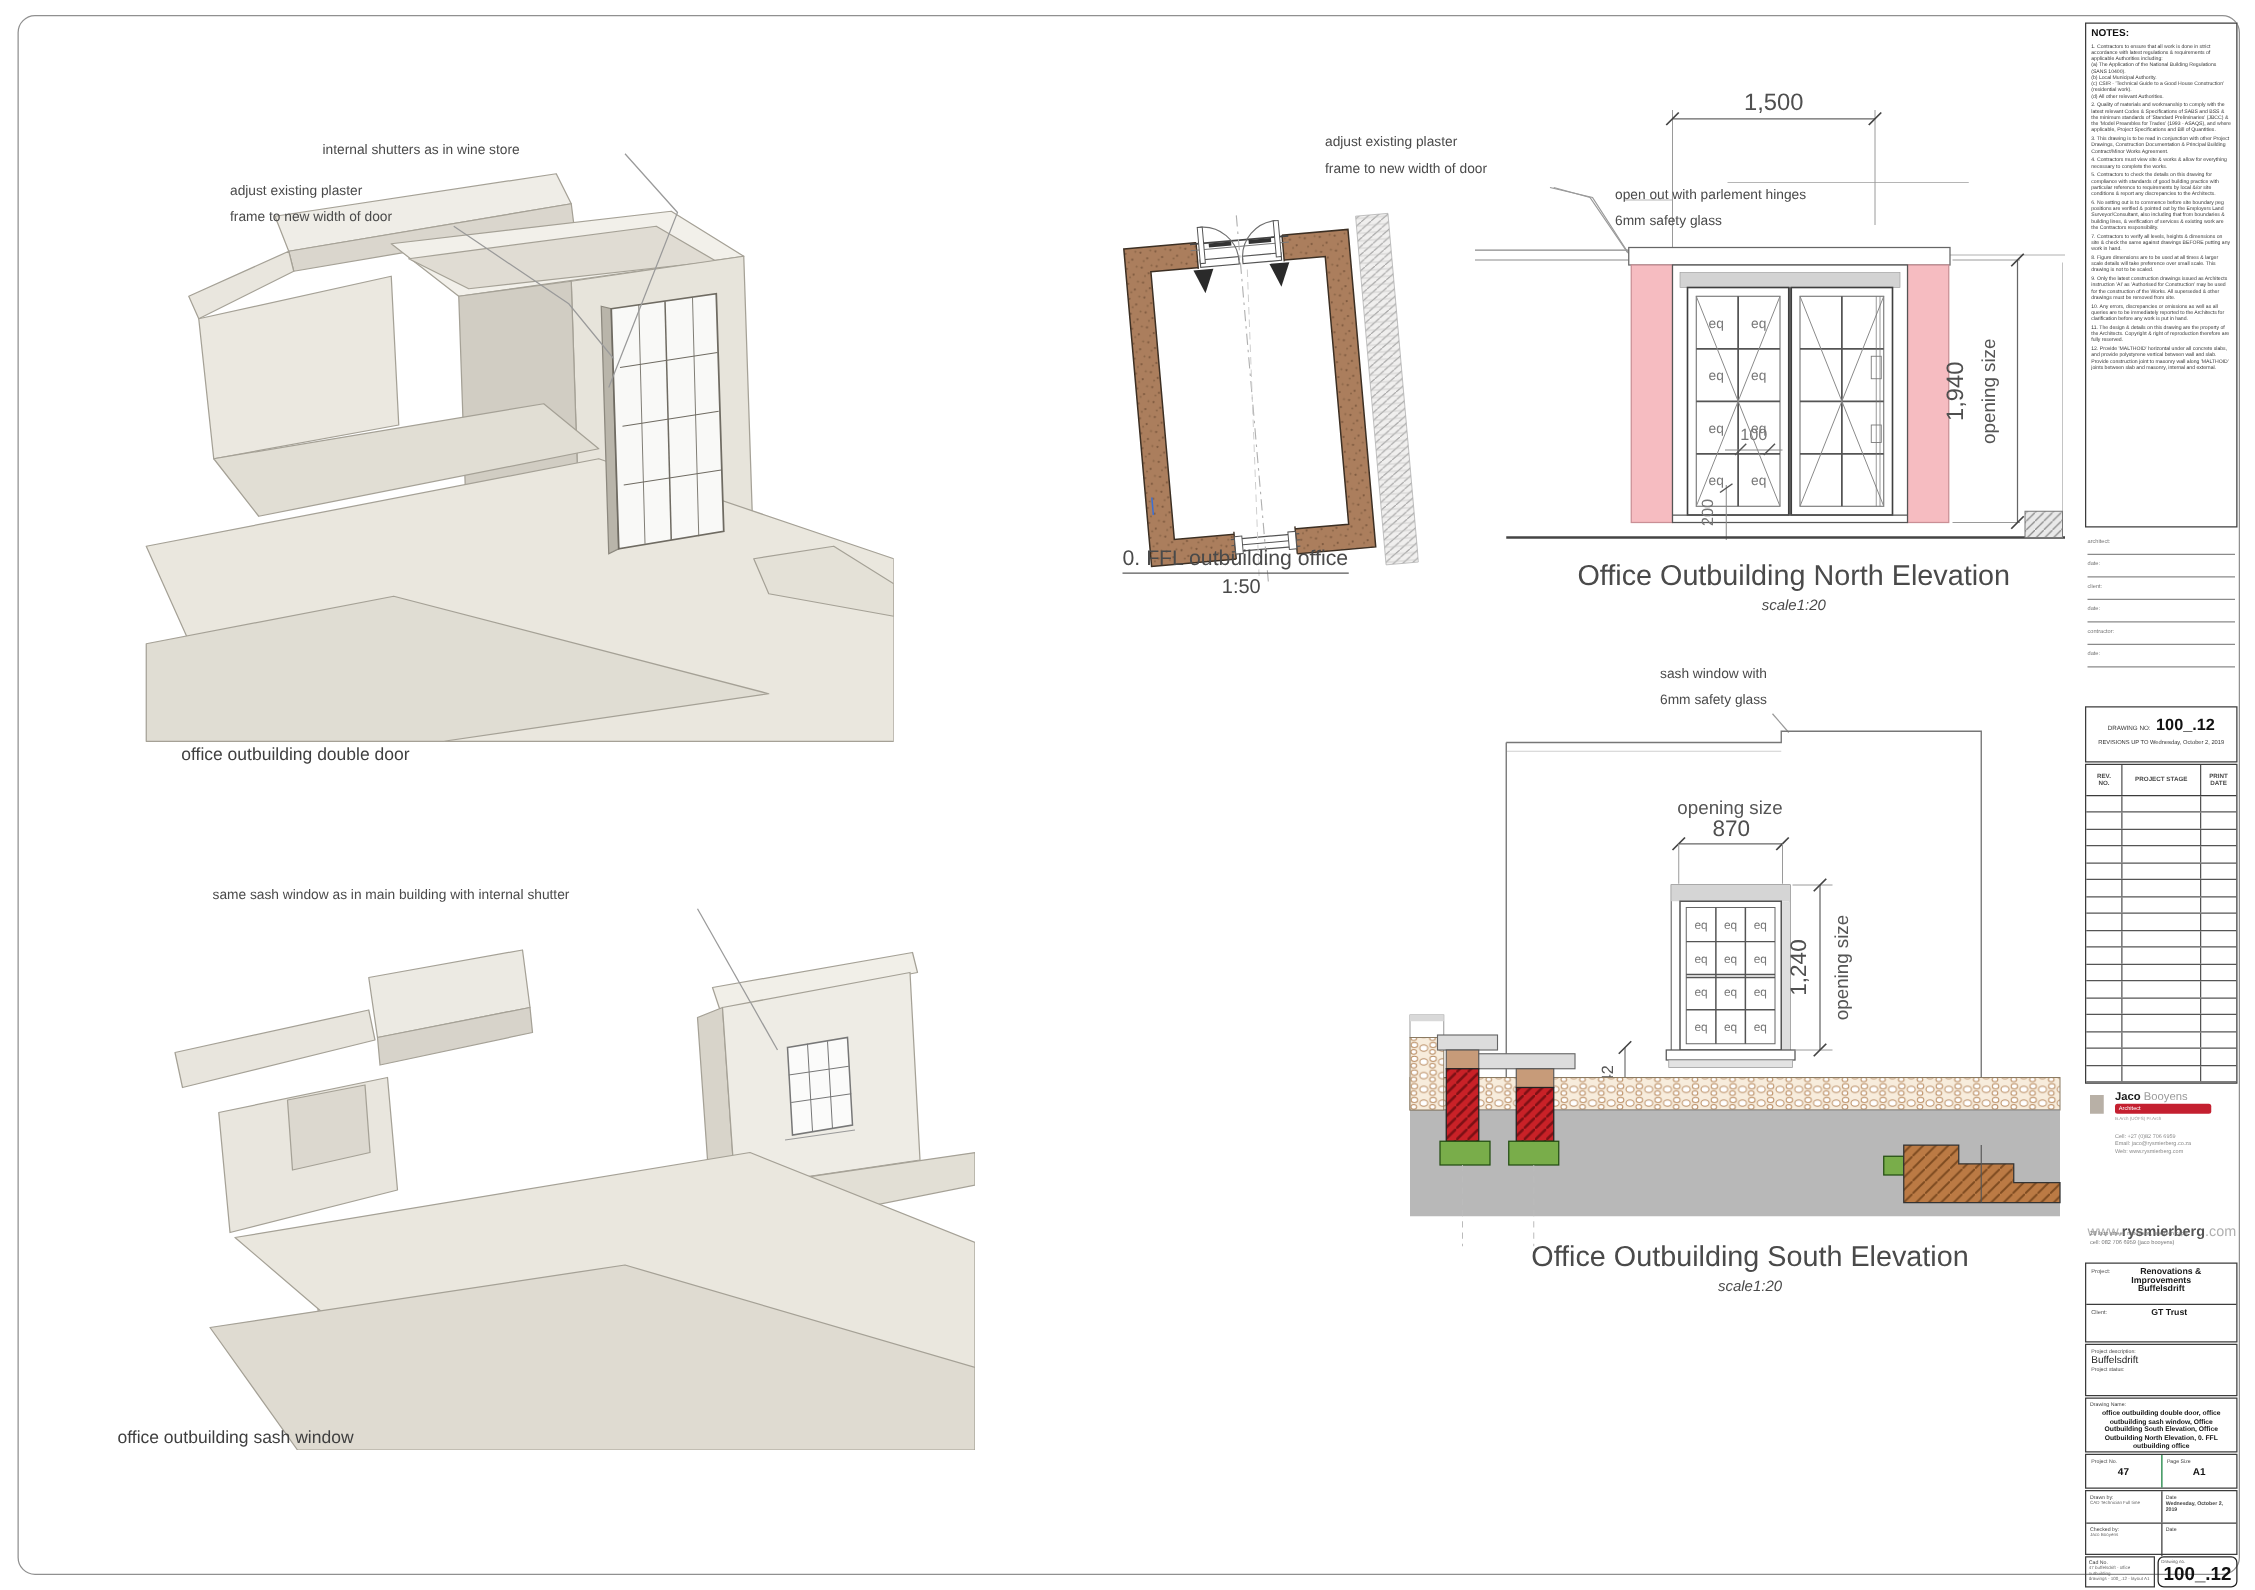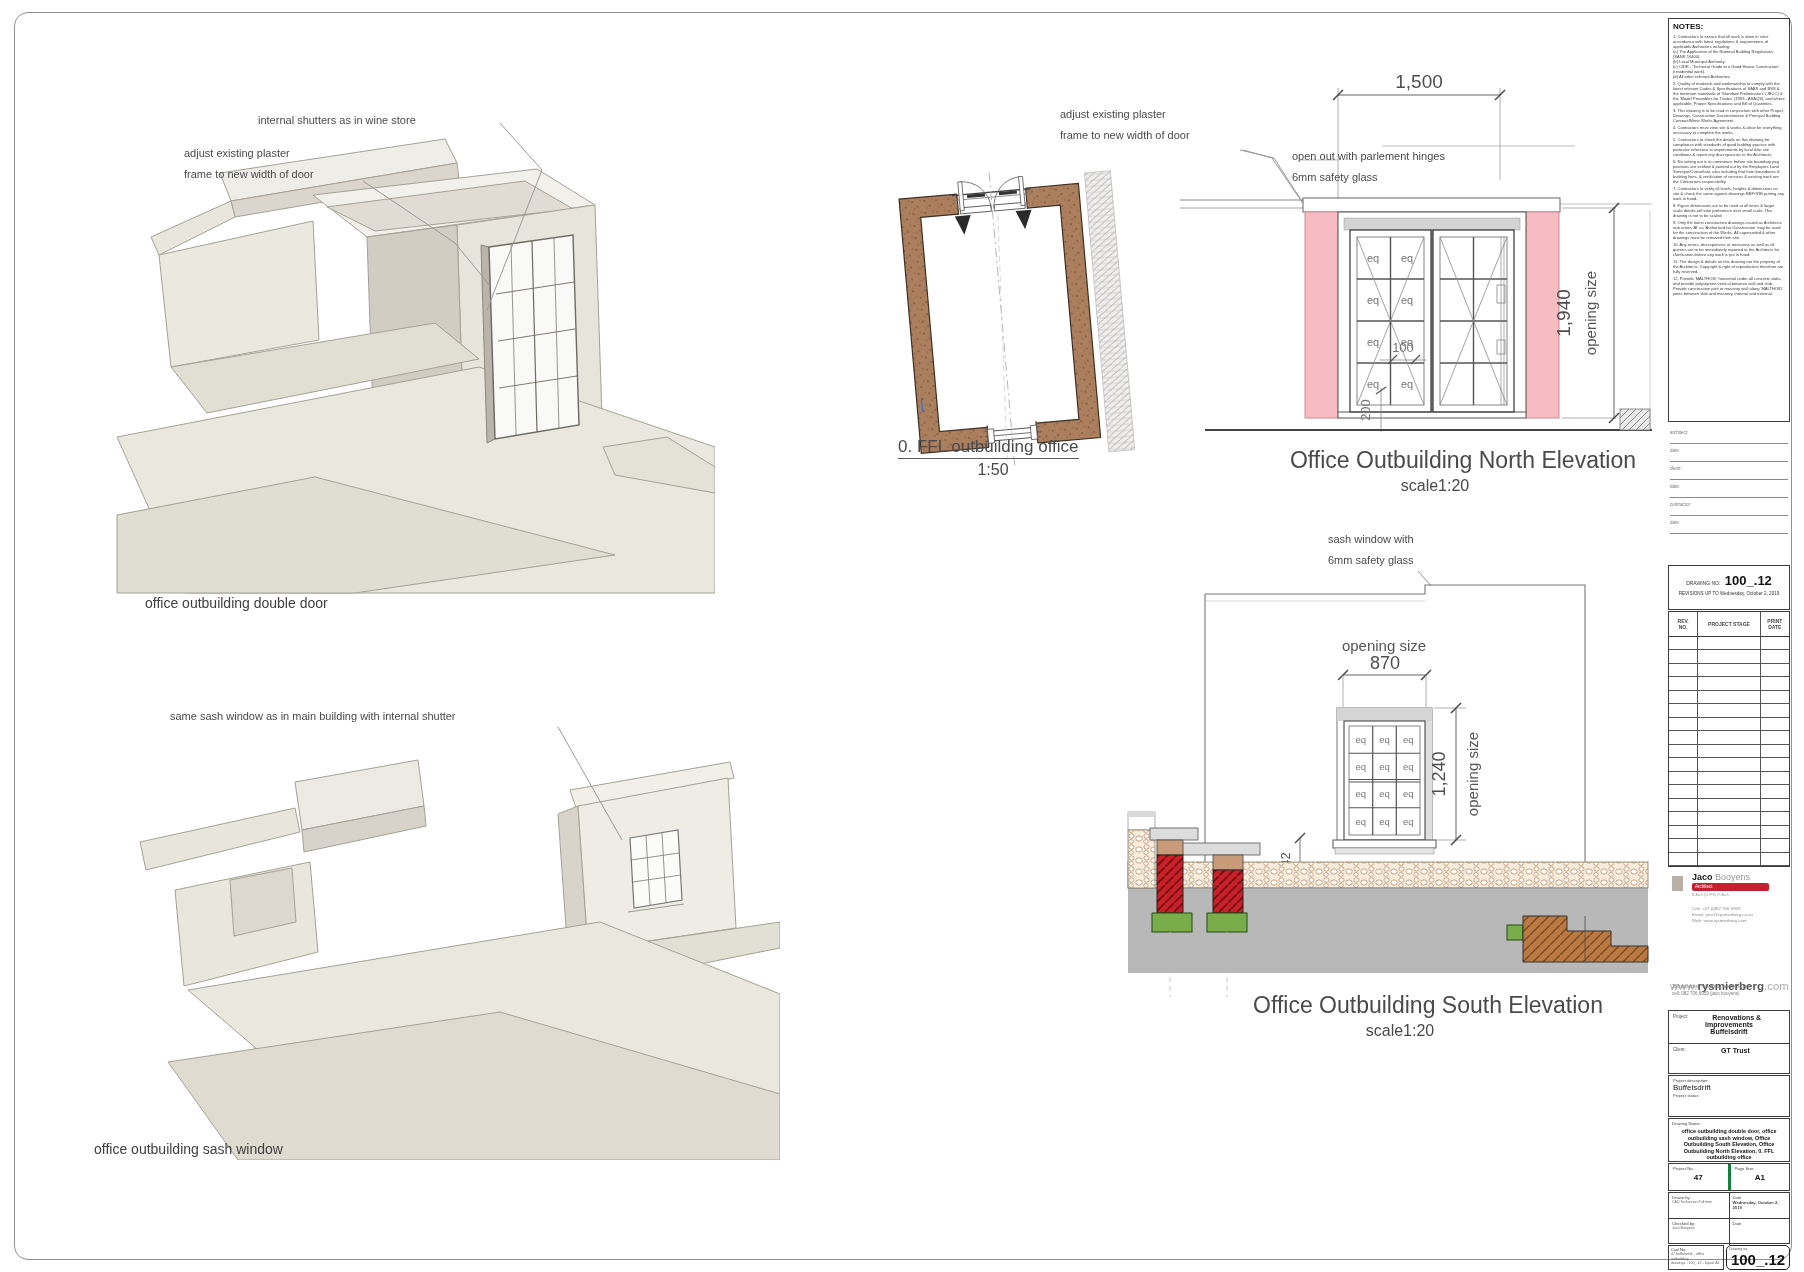--- a/index.html
+++ b/index.html
@@ -2,22 +2,22 @@
 <html><head>
 <meta charset="utf-8">
 <style>
   html,body{margin:0;padding:0;background:#fff;}
   body{width:1804px;height:1272px;position:relative;overflow:hidden;
        font-family:"Liberation Sans",sans-serif;color:#4a4a4a;}
   .abs{position:absolute;}
   .sheet-border{left:14px;top:12px;width:1776px;height:1246px;border:1.5px solid #909090;border-radius:14px;}
   .ann{font-size:11px;line-height:21px;color:#4a4a4a;white-space:pre-line;}
   .cap{font-size:14px;color:#3f3f3f;}
-  .vtitle{font-size:23px;color:#4a4a4a;text-align:center;margin-left:28px;}
-  .vscale{font-size:16px;color:#4a4a4a;text-align:center;}
+  .vtitle{font-size:23px;color:#4a4a4a;text-align:center;}
+  .vscale{font-size:12px;color:#4a4a4a;text-align:center;font-style:italic;}
   .plan-title{font-size:17px;color:#4a4a4a;border-bottom:1px solid #5a5a5a;display:inline-block;padding-bottom:1px;}
   .plan-scale{font-size:16px;color:#4a4a4a;text-align:center;}
   svg{display:block;}
   svg text{font-family:"Liberation Sans",sans-serif;}
   
   .tb{left:1666px;top:12px;width:126px;height:1234px;}
   .box{position:absolute;left:2px;width:122px;border:1px solid #3c3c3c;background:#fff;box-sizing:border-box;}
   .pre{white-space:pre-line;}
   .t3{font-size:3.6px;line-height:4.4px;color:#666;}
   .t4{font-size:4.2px;line-height:5.1px;color:#444;}
@@ -53,21 +53,21 @@
   .proj-box{top:998px;height:64px;}
   .proj-row{padding:3px 4px;border-bottom:1px solid #3c3c3c;}
   .proj-row:last-child{border-bottom:none;}
   .proj-label{font-size:4.5px;color:#555;float:left;}
   .proj-val{font-size:7px;font-weight:bold;color:#1a1a1a;text-align:center;white-space:pre-line;}
   .desc-box{top:1063px;height:42px;padding:2px 4px;}
   .name-box{top:1106px;height:44px;padding:2px 3px;}
   .name-val{font-size:5.4px;line-height:6.6px;font-weight:bold;text-align:center;color:#111;margin-top:2px;}
   .num-box{top:1151px;height:28px;display:flex;}
   .num-cell{flex:1;padding:2px 4px;}
-  .num-cell:first-child{border-right:3px solid #15803d;}
+  .num-cell:first-child{border-right:1px solid #15803d;}
   .num-val{font-size:8px;font-weight:bold;text-align:center;color:#111;margin-top:2px;}
   .by-box{top:1180px;height:52px;}
   .by-row{display:flex;height:26px;box-sizing:border-box;border-bottom:1px solid #3c3c3c;}
   .by-row:last-child{border-bottom:none;}
   .by-cell{flex:1;padding:2px 3px;}
   .by-cell:first-child{border-right:1px solid #3c3c3c;}
   .bot-box{top:1233px;height:25px;border:none;display:flex;}
   .cad-cell{width:56px;padding:1px 2px;border:1px solid #3c3c3c;box-sizing:border-box;}
   .dwg-cell{flex:1;margin-left:2px;border:1.4px solid #222;border-radius:5px;text-align:center;position:relative;box-sizing:border-box;}
   .dwg-lab{position:absolute;left:2px;top:1px;font-size:3.6px;color:#555;}

